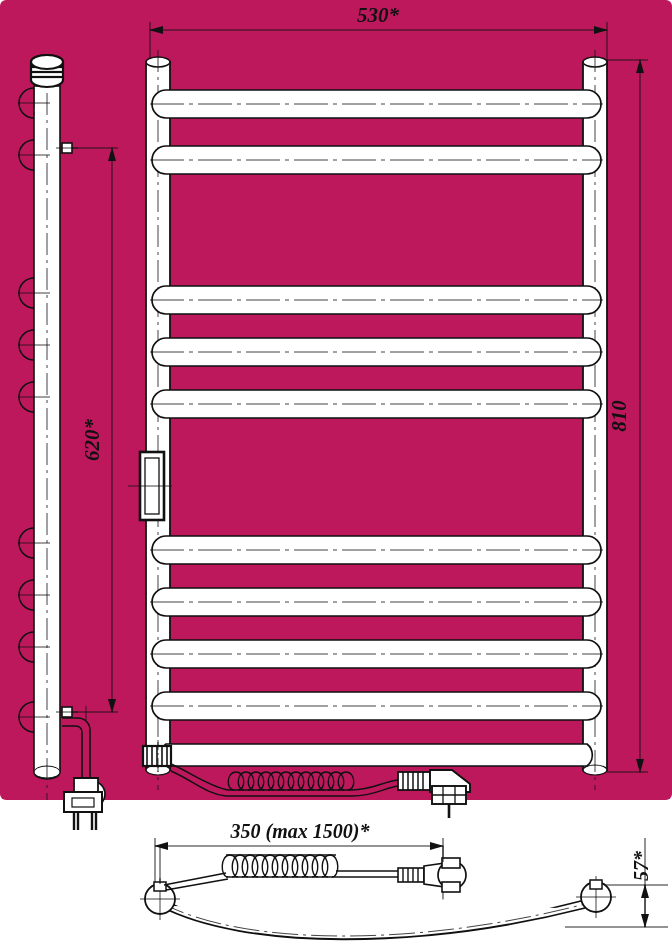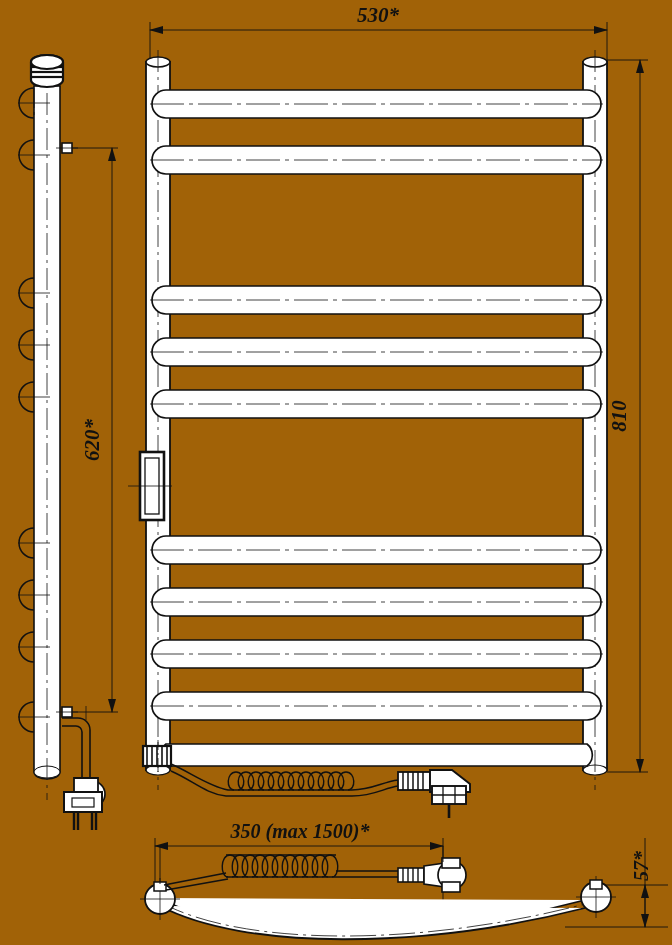--- a/index.html
+++ b/index.html
@@ -1,18 +1,18 @@
 <!DOCTYPE html>
 <html><head>
 <meta charset="utf-8">
 <style>
   html,body{margin:0;padding:0;background:#ffffff;}
   body{width:672px;height:945px;overflow:hidden;
        font-family:"Liberation Sans", sans-serif;}
-  #sheet{position:relative;width:672px;height:945px;background:#a16207;}
+  #sheet{position:relative;width:672px;height:800px;background:#be185d;border-radius:6px;}
   svg{display:block;}
   .dimtext{
     font-family:"Liberation Serif", serif;
     font-style:italic;
     font-weight:700;
     fill:#111;
   }
 </style>
 </head>
 <body>

